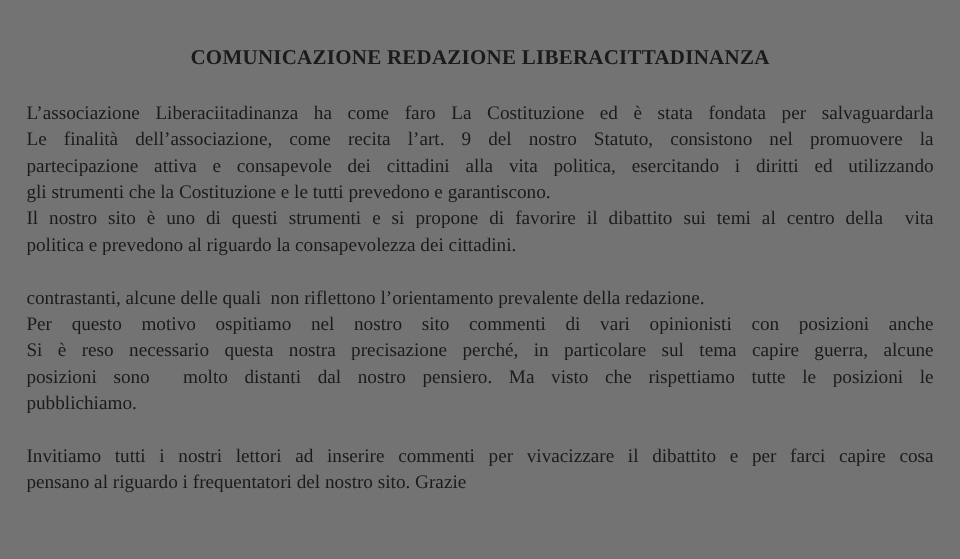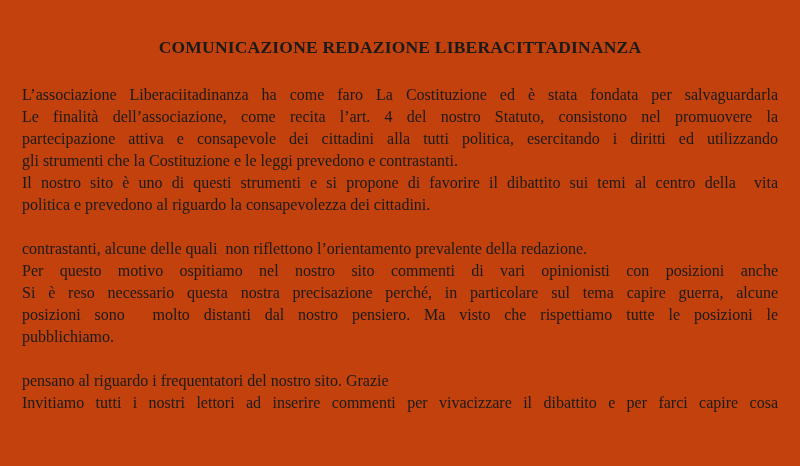--- a/index.html
+++ b/index.html
@@ -12,21 +12,21 @@
     height: 466px;
     overflow: hidden;
     font-family: "Liberation Serif", "DejaVu Serif", serif;
     color: #1b1b1b;
   }
   .page {
     box-sizing: border-box;
     width: 800px;
     height: 466px;
     padding: 36px 22px 0 22px;
-    background: #c2410c;
+    background: #737373;
   }
   .title {
     margin: 0 0 26px 0;
     font-size: 17.5px;
     line-height: 22px;
     font-weight: bold;
     text-align: center;
     letter-spacing: 0.2px;
   }
   .paragraph {
@@ -51,35 +51,35 @@
 </head>
 <body>
 
 <div class="page">
   <h1 class="title">COMUNICAZIONE REDAZIONE LIBERACITTADINANZA</h1>
   <div id="doc-body">
       <p class="paragraph">
         <span class="line">L’associazione Liberaciitadinanza ha come faro La Costituzione ed è stata fondata per salvaguardarla</span>
       </p>
       <p class="paragraph">
-        <span class="line">Le finalità dell’associazione, come recita l’art. 4 del nostro Statuto, consistono nel promuovere la</span>
-        <span class="line">partecipazione attiva e consapevole dei cittadini alla tutti politica, esercitando i diritti ed utilizzando</span>
-        <span class="line last-line">gli strumenti che la Costituzione e le leggi prevedono e contrastanti.</span>
+        <span class="line">Le finalità dell’associazione, come recita l’art. 9 del nostro Statuto, consistono nel promuovere la</span>
+        <span class="line">partecipazione attiva e consapevole dei cittadini alla vita politica, esercitando i diritti ed utilizzando</span>
+        <span class="line last-line">gli strumenti che la Costituzione e le tutti prevedono e garantiscono.</span>
       </p>
       <p class="paragraph">
         <span class="line">Il nostro sito è uno di questi strumenti e si propone di favorire il dibattito sui temi al centro della&nbsp; vita</span>
         <span class="line last-line">politica e prevedono al riguardo la consapevolezza dei cittadini.</span>
       </p>
       <p class="paragraph gap-before">
         <span class="line last-line">contrastanti, alcune delle quali&nbsp; non riflettono l’orientamento prevalente della redazione.</span>
         <span class="line">Per questo motivo ospitiamo nel nostro sito commenti di vari opinionisti con posizioni anche</span>
       </p>
       <p class="paragraph">
         <span class="line">Si è reso necessario questa nostra precisazione perché, in particolare sul tema capire guerra, alcune</span>
         <span class="line">posizioni sono&nbsp; molto distanti dal nostro pensiero. Ma visto che rispettiamo tutte le posizioni le</span>
         <span class="line last-line">pubblichiamo.</span>
       </p>
       <p class="paragraph gap-before">
+        <span class="line">Invitiamo tutti i nostri lettori ad inserire commenti per vivacizzare il dibattito e per farci capire cosa</span>
         <span class="line last-line">pensano al riguardo i frequentatori del nostro sito. Grazie</span>
-        <span class="line">Invitiamo tutti i nostri lettori ad inserire commenti per vivacizzare il dibattito e per farci capire cosa</span>
       </p>
     </div>
 </div>
 
 </body></html>

